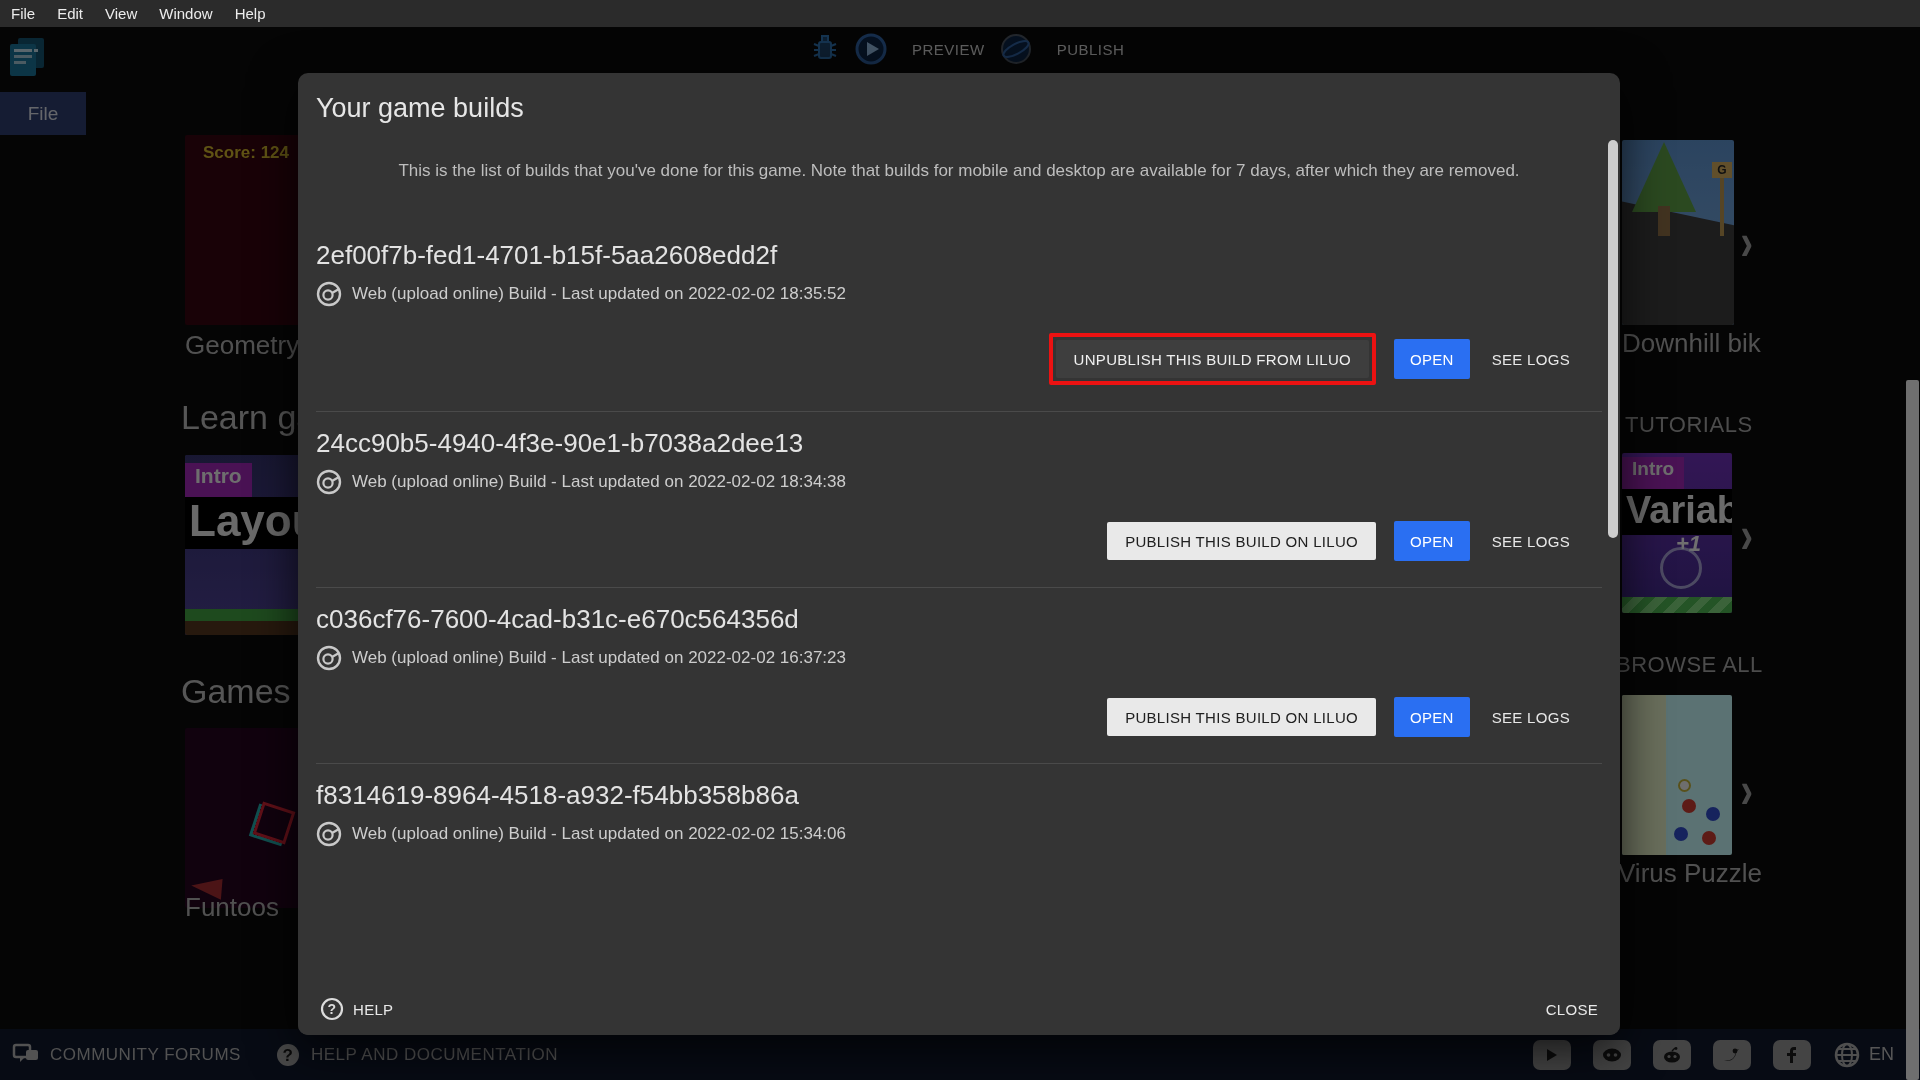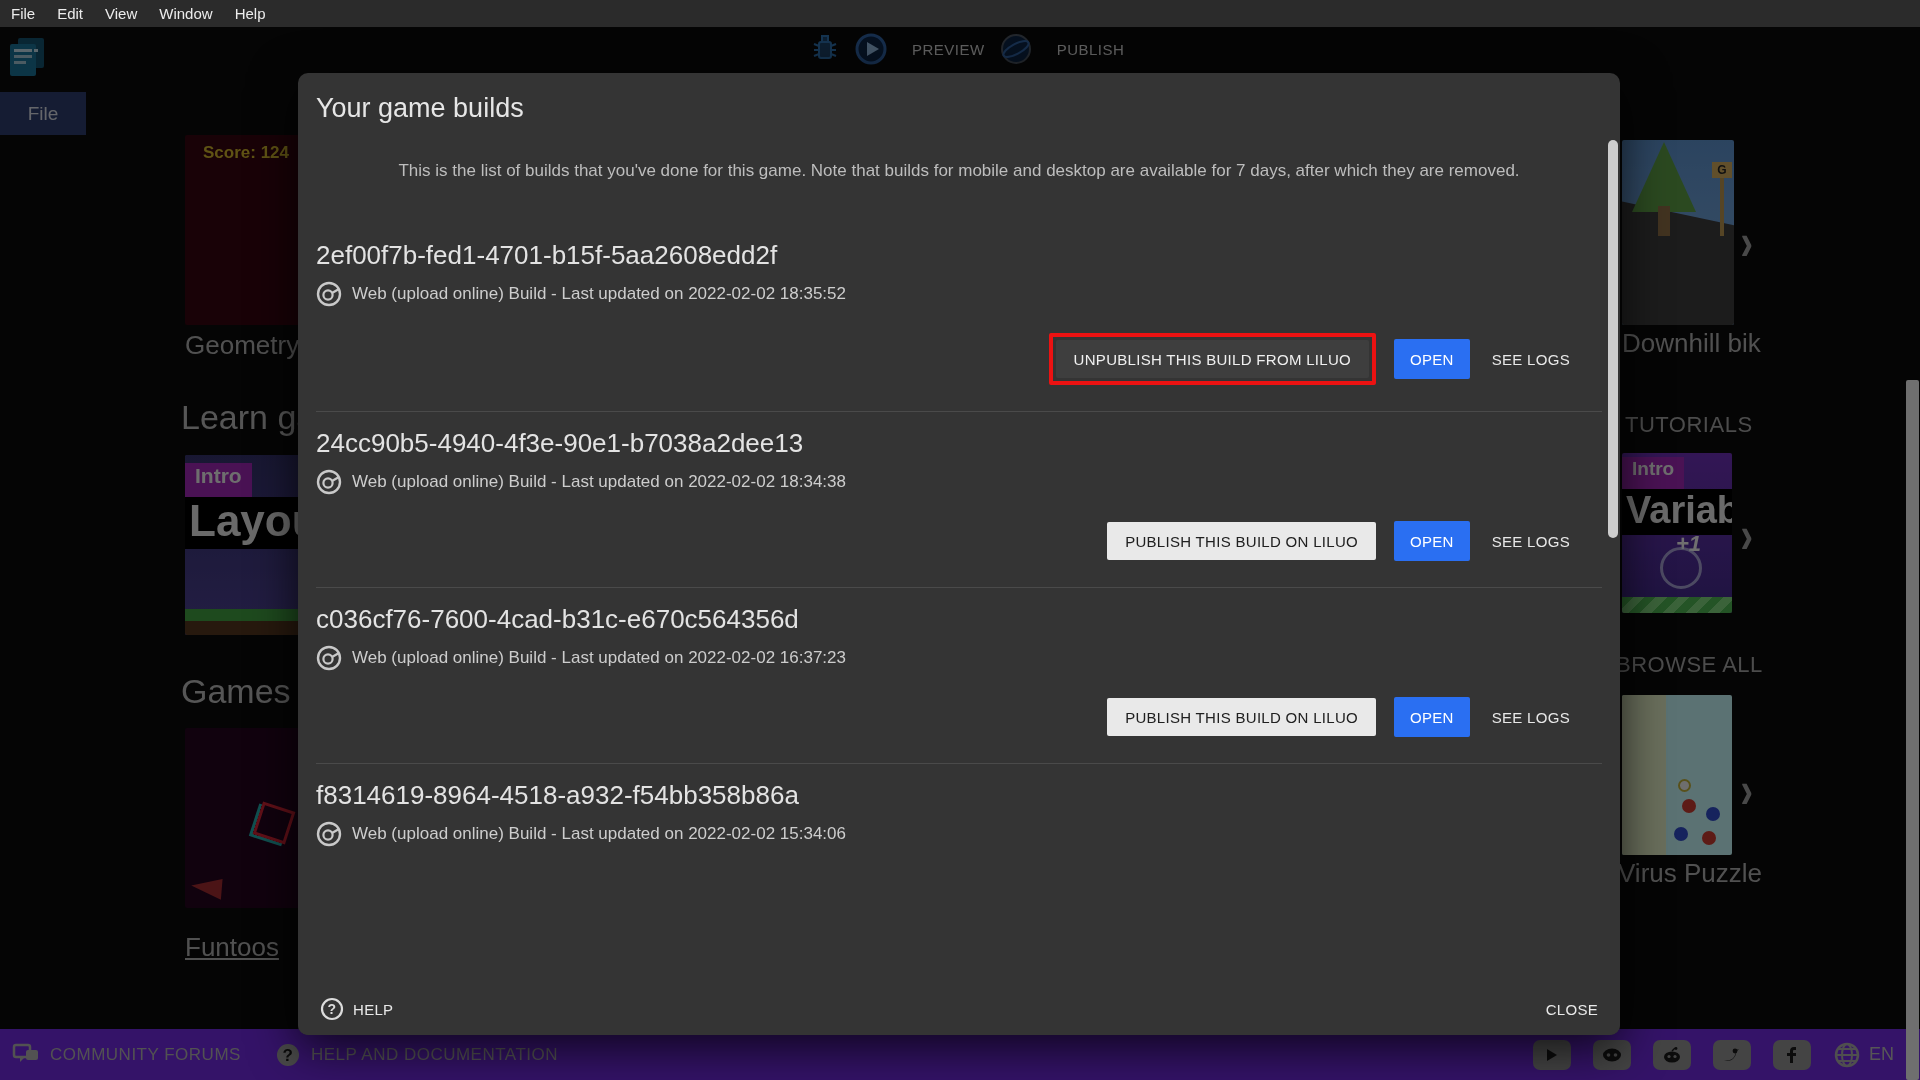--- a/index.html
+++ b/index.html
@@ -73,21 +73,21 @@
            border:3px solid #cfd7ee; border-radius:50%; opacity:.65; }
   .zigzag { position:absolute; left:0; bottom:0; width:100%; height:16px;
             background:repeating-linear-gradient(135deg,#4caf50 0 8px,#7bd07a 8px 16px); }
 
   .t-virus { left:1622px; top:695px; width:110px; height:160px; background:#bfeef0; }
   .virus-left { position:absolute; left:0; top:0; width:44px; height:100%; background:#dde8c0; }
   .vdot { position:absolute; border-radius:50%; }
 
   
   .statusbar { position:absolute; left:0; top:1029px; width:1920px; height:51px;
-               background:#6d28d9; display:flex; align-items:center; z-index:2; }
+               background:#0f172a; display:flex; align-items:center; z-index:2; }
   .sb-left { display:flex; align-items:center; gap:34px; padding-left:12px; }
   .sb-item { display:flex; align-items:center; gap:10px; color:#ababab; font-size:17px;
              letter-spacing:0.5px; cursor:pointer; }
   .sb-right { position:absolute; right:26px; top:0; height:51px; display:flex;
               align-items:center; gap:22px; }
   .tile { width:38px; height:30px; background:#8f8f8f; border-radius:7px;
           display:flex; align-items:center; justify-content:center; cursor:pointer; }
   .lang { display:flex; align-items:center; gap:8px; color:#b5b5b5; font-size:18px; cursor:pointer; }
 
   
@@ -198,21 +198,21 @@
     <div class="badge-intro">Intro</div>
     <div class="band-title">Layou</div>
   </div>
 
   <div class="bg-heading" style="left:181px; top:672px;">Games n</div>
 
   <div class="thumb t-funtoos">
     <div class="shape-sq"></div>
     <div class="shape-tri"></div>
   </div>
-  <div class="bg-label" style="left:185px; top:932px;text-decoration:underline;">Funtoos</div>
+  <div class="bg-label" style="left:185px; top:892px;">Funtoos</div>
 
   <div class="thumb t-downhill">
     <div class="slope"></div>
     <div class="tree-top"></div>
     <div class="trunk"></div>
     <div class="signpost"></div>
     <div class="sign">G</div>
   </div>
   <div class="chevron" style="left:1738px; top:212px;">›</div>
   <div class="bg-label" style="left:1622px; top:328px;">Downhill bik</div>

